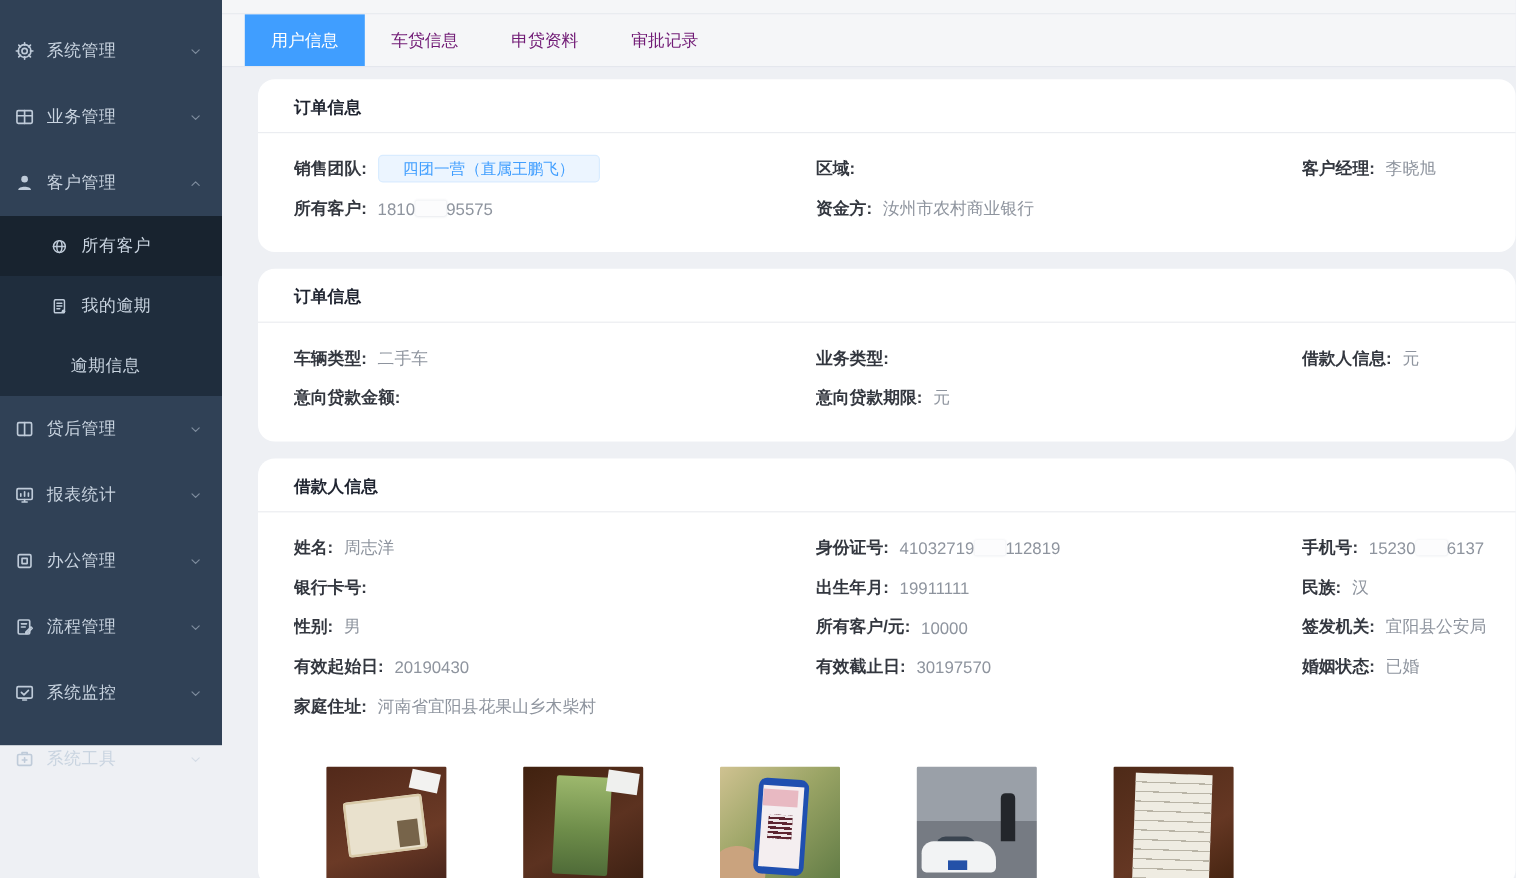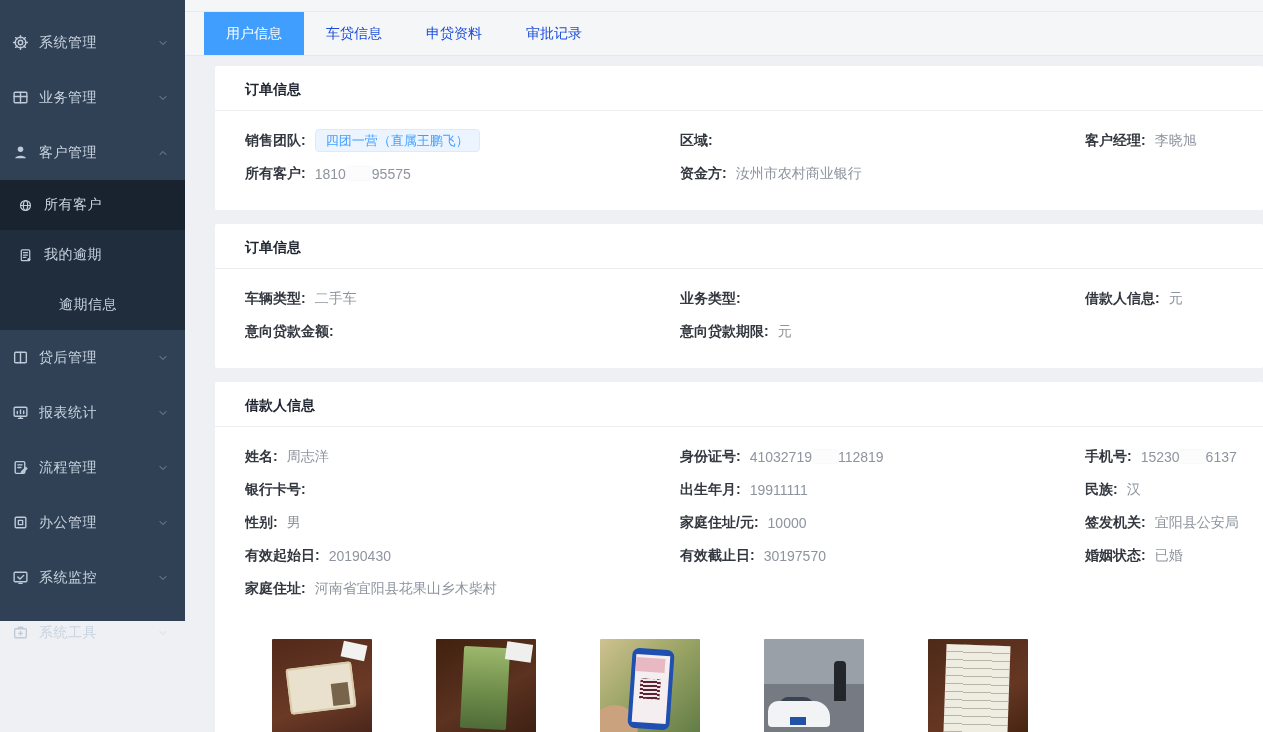--- a/index.html
+++ b/index.html
@@ -8,43 +8,43 @@
 
   
   .sidebar { position:absolute; left:0; top:0; width:185px; height:621px;
     background:#304156; color:#c9d4e0; font-size:14px; z-index:5; }
   .nav { padding-top:15px; }
   .s-item { display:flex; align-items:center; height:55px; padding:0 16px 0 12px; cursor:pointer; }
   .s-icon { width:17px; height:17px; margin-right:10px; display:flex; align-items:center; justify-content:center; flex:none; }
   .s-label { flex:1; letter-spacing:.5px; }
   .chev { opacity:.55; display:flex; }
   .submenu { background:#1f2d3d; }
-  .s-sub { display:flex; align-items:center; height:50px; padding-left:18px; cursor:pointer; }
+  .s-sub { display:flex; align-items:center; height:50px; padding-left:42px; cursor:pointer; }
   .s-sub.active { background:#18232f; }
   .s-sub .s-icon { width:15px; height:15px; margin-right:11px; }
   .s-sub.noicon { padding-left:59px; }
   svg.ic { stroke:#bfcbd9; fill:none; stroke-width:1.3; stroke-linecap:round; stroke-linejoin:round; }
 
   
   .content { position:absolute; left:185px; top:0; right:0; height:732px; background:#eef0f4; }
   .topstrip { height:12px; background:#f5f6f8; border-bottom:1px solid #e6e9ee; }
   .tabbar { display:flex; height:44px; background:#f5f6f8; border-bottom:1px solid #e4e7ed; padding-left:19px; }
   .tab { min-width:96px; padding:0 22px; display:flex; align-items:center; justify-content:center;
-    font-size:14px; color:#1d4ed8; cursor:pointer; }
+    font-size:14px; color:#701a75; cursor:pointer; }
   .tab.active { background:#409eff; color:#fff; }
   .gutter { height:10px; }
 
-  .card { background:#fff; margin:0 0 14px 30px; border-radius:2px; }
+  .card { background:#fff; margin:0 0 14px 30px; border-radius:14px; }
   .card-title { padding:15px 30px 11px; font-size:14px; font-weight:bold; color:#1f2430;
     border-bottom:1px solid #ebedf1; }
   .grid { display:grid; grid-template-columns:435px 405px 1fr; padding:13px 16px 20px 30px; }
   .field { height:33px; display:flex; align-items:center; font-size:14px; overflow:hidden; white-space:nowrap; }
   .lbl { font-weight:bold; color:#33373f; margin-right:9px; flex:none; }
   .val { color:#8e949e; }
-  .tag { display:inline-block; padding:3px 10px; font-size:13px; color:#409eff;
+  .tag { display:inline-block; padding:3px 20px; font-size:13px; color:#409eff;
     background:#ecf5ff; border:1px solid #d9ecff; border-radius:4px; line-height:1.2; cursor:pointer; }
   .redact { display:inline-block; width:26px; height:13px; background:#fcfcfd; border-radius:2px;
     vertical-align:-1px; box-shadow:0 0 2px rgba(230,232,236,.9); }
 
   
   .photos { display:flex; gap:64px; padding:14px 0 0 57px; }
   .photo-wrap { width:100px; text-align:center; }
   .photo { width:100px; height:100px; position:relative; overflow:hidden; cursor:pointer; border-radius:1px; }
 
   .ph-idcard { background:linear-gradient(160deg,#52291a,#6b3a26 60%,#45231a); }
@@ -179,40 +179,40 @@
       <span class="chev">
           <svg class="ic" width="12" height="12" viewBox="0 0 16 16">
             <path d="M4 6l4 4 4-4"></path>
           </svg>
         </span>
     </div>
 
     <div class="s-item">
       <span class="s-icon">
         <svg class="ic" width="17" height="17" viewBox="0 0 16 16">
+            <rect x="3" y="3" width="10" height="10" rx="1"></rect>
+            <rect x="6" y="6" width="4" height="4"></rect>
+          </svg>
+      </span>
+      <span class="s-label">办公管理</span>
+      <span class="chev">
+          <svg class="ic" width="12" height="12" viewBox="0 0 16 16">
+            <path d="M4 6l4 4 4-4"></path>
+          </svg>
+        </span>
+    </div>
+
+    <div class="s-item">
+      <span class="s-icon">
+        <svg class="ic" width="17" height="17" viewBox="0 0 16 16">
             <rect x="3" y="2.5" width="9" height="11" rx="1"></rect>
             <path d="M5.5 5.5h4M5.5 8h3M9 12l4-4 1 1-4 4h-1z"></path>
           </svg>
       </span>
       <span class="s-label">流程管理</span>
-      <span class="chev">
-          <svg class="ic" width="12" height="12" viewBox="0 0 16 16">
-            <path d="M4 6l4 4 4-4"></path>
-          </svg>
-        </span>
-    </div>
-
-    <div class="s-item">
-      <span class="s-icon">
-        <svg class="ic" width="17" height="17" viewBox="0 0 16 16">
-            <rect x="3" y="3" width="10" height="10" rx="1"></rect>
-            <rect x="6" y="6" width="4" height="4"></rect>
-          </svg>
-      </span>
-      <span class="s-label">办公管理</span>
       <span class="chev">
           <svg class="ic" width="12" height="12" viewBox="0 0 16 16">
             <path d="M4 6l4 4 4-4"></path>
           </svg>
         </span>
     </div>
 
     <div class="s-item">
       <span class="s-icon">
         <svg class="ic" width="17" height="17" viewBox="0 0 16 16">
@@ -345,21 +345,21 @@
 
       <div class="field">
         <span class="lbl">民族:</span>
         <span class="val">汉</span>
       </div>
       <div class="field">
         <span class="lbl">性别:</span>
         <span class="val">男</span>
       </div>
       <div class="field">
-        <span class="lbl">家庭住址/元:</span>
+        <span class="lbl">所有客户/元:</span>
         <span class="val">10000</span>
       </div>
 
       <div class="field">
         <span class="lbl">签发机关:</span>
         <span class="val">宜阳县公安局</span>
       </div>
       <div class="field">
         <span class="lbl">有效起始日:</span>
         <span class="val">20190430</span>

